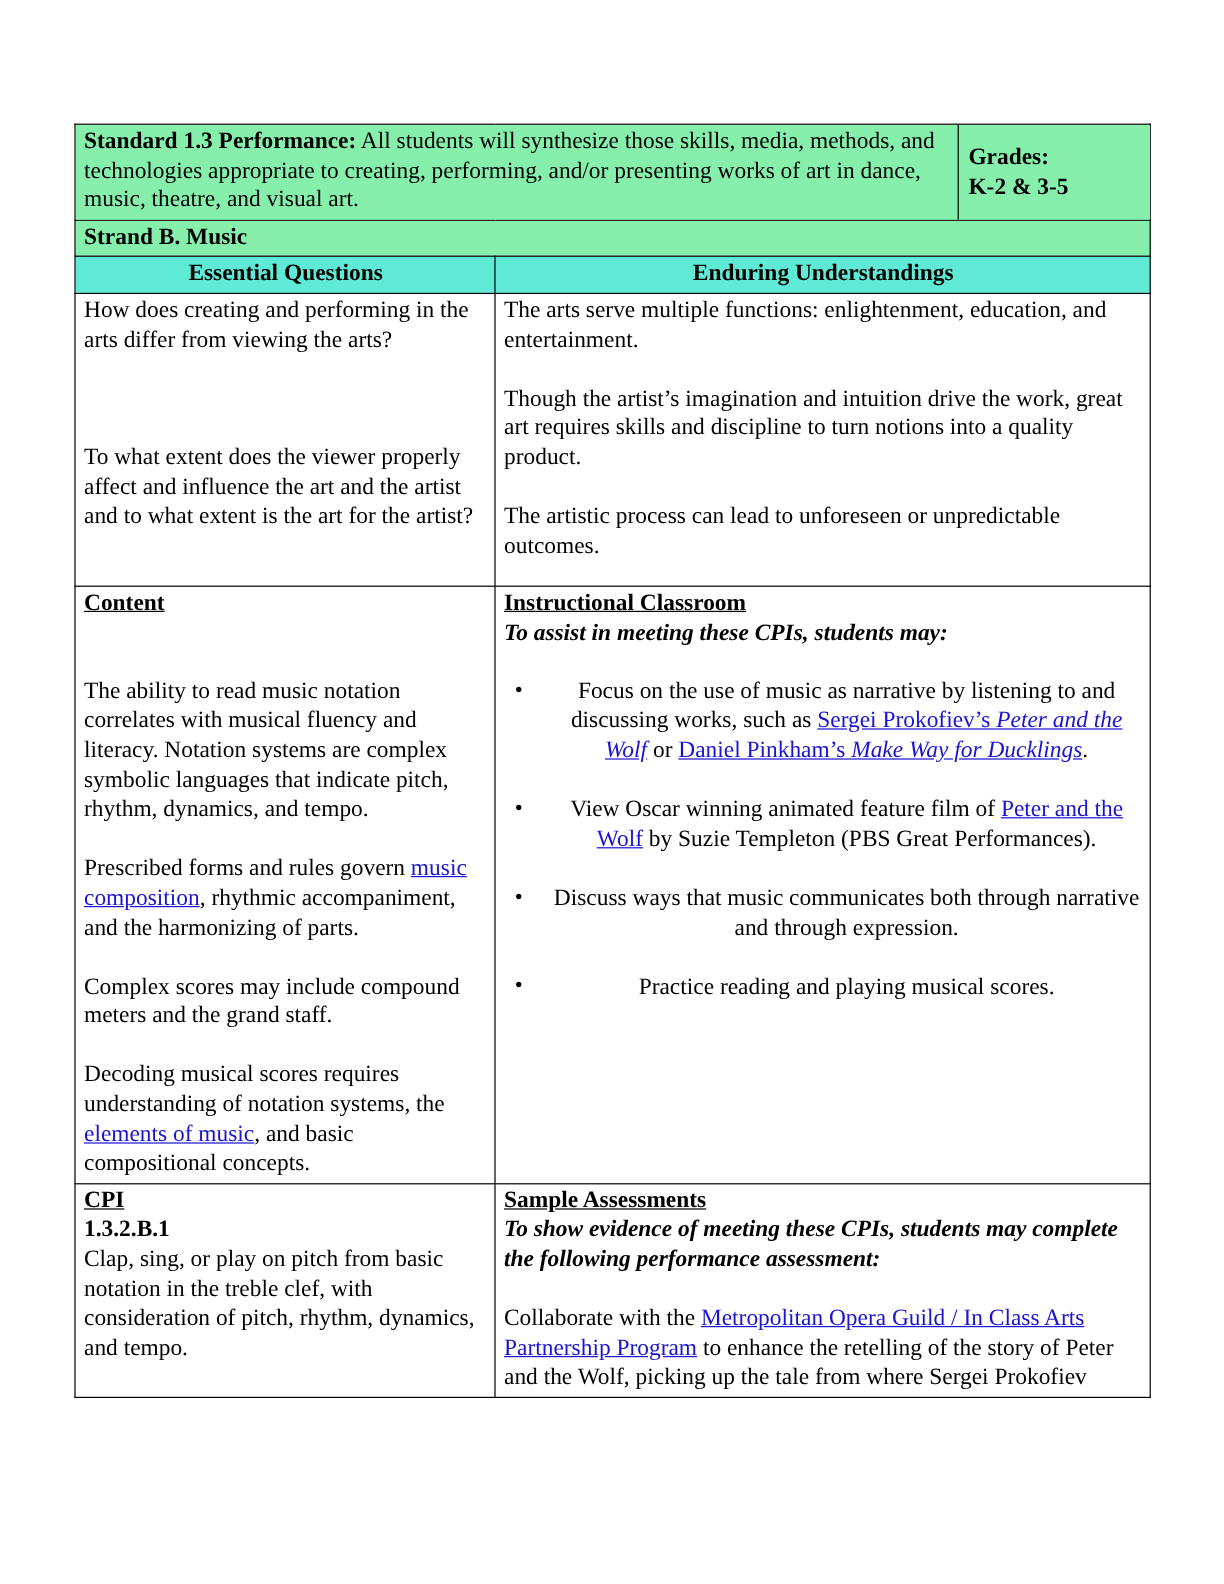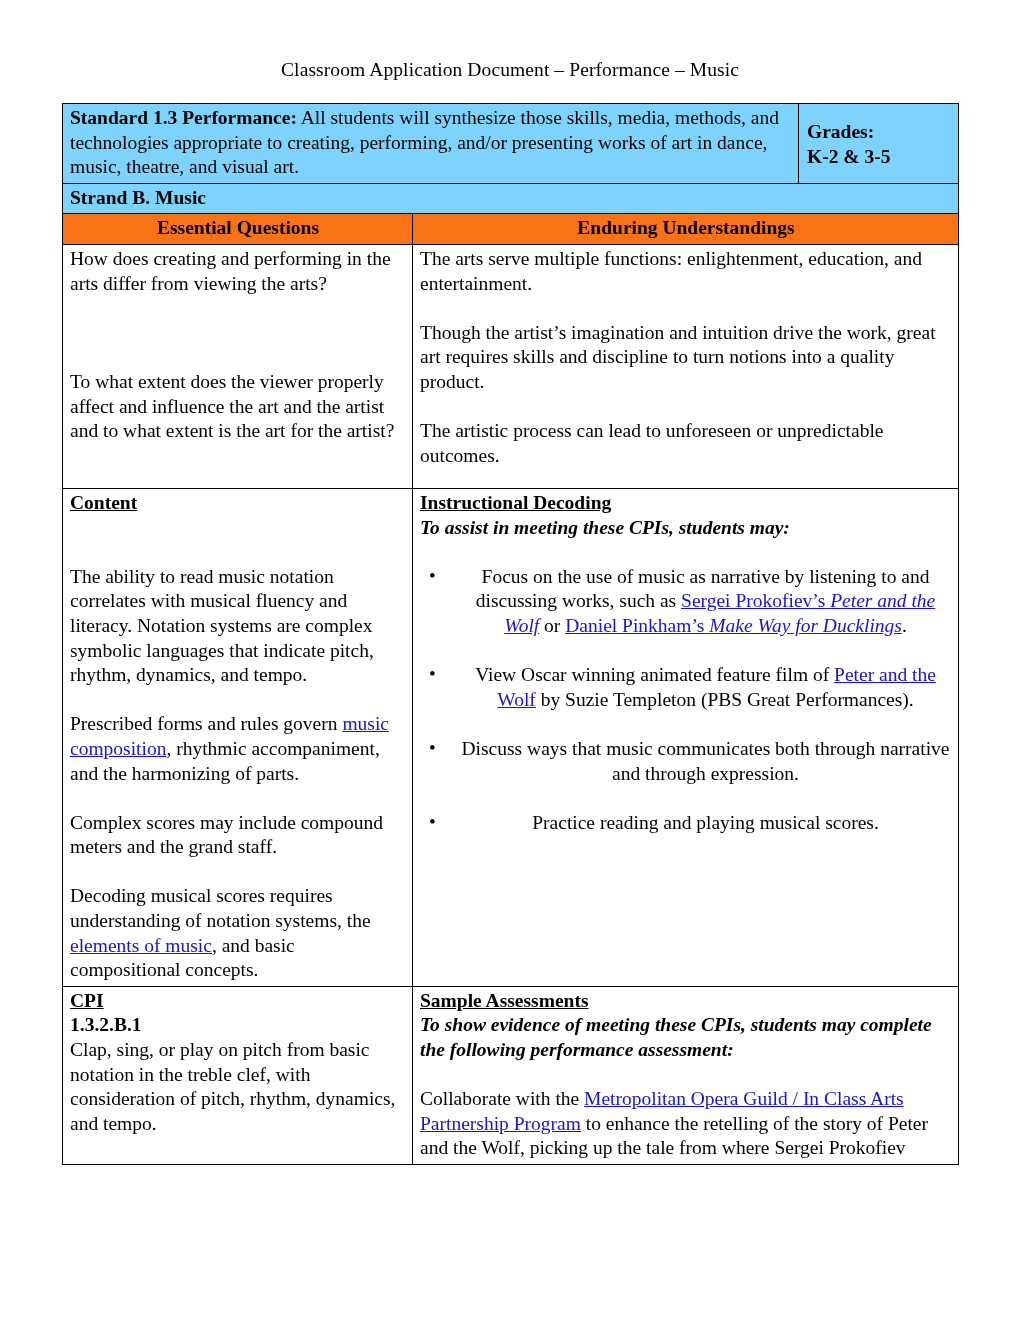--- a/index.html
+++ b/index.html
@@ -49,23 +49,23 @@
     padding: 2px 6px 3px 7px;
     font-size: 19.5px;
     line-height: 24.6px;
   }
 
   
   .col-left   { width: 350px; }
   .col-right  { width: 546px; }
 
   
-  .bg-khaki  { background: #7dd3fc; }
+  .bg-khaki  { background: #86efac; }
   .bg-khaki2 { background: #dcd7c3; }
-  .bg-cream  { background: #f97316; }
+  .bg-cream  { background: #5eead4; }
 
   .ctr  { text-align: center; }
   .bold { font-weight: bold; }
   .bu   { font-weight: bold; text-decoration: underline; }
   .bi   { font-weight: bold; font-style: italic; }
 
   .link {
     color: #1a13d2;
     text-decoration: underline;
   }
@@ -113,21 +113,20 @@
 
   .eq-cell  { height: 238px; }
 
   .hdr-row td { padding-top: 1px; padding-bottom: 2px; }
 </style>
 </head>
 <body>
 
 <div class="page">
 
-  <div class="doc-title">Classroom Application Document – Performance – Music</div>
 
   <table class="main">
     <colgroup>
       <col class="col-left">
       <col class="col-right">
     </colgroup>
 
     <tbody>
         <tr>
       <td colspan="2" class="bg-khaki" style="padding-right:0; position:relative;">
@@ -178,21 +177,21 @@
         <p class="blk">The ability to read music notation correlates with musical fluency and literacy. Notation systems are complex symbolic languages that indicate pitch, rhythm, dynamics, and tempo.</p>
         <p class="gap"></p>
         <p class="blk"><span>Prescribed forms and rules govern </span><span class="link">music composition</span><span>, rhythmic accompaniment, and the harmonizing of parts.</span></p>
         <p class="gap"></p>
         <p class="blk">Complex scores may include compound meters and the grand staff.</p>
         <p class="gap"></p>
         <p class="blk"><span>Decoding musical scores requires understanding of notation systems, the </span><span class="link">elements of music</span><span>, and basic compositional concepts.</span></p>
       </td>
 
       <td class="tall-right">
-        <p class="blk bu">Instructional Decoding</p>
+        <p class="blk bu">Instructional Classroom</p>
         <p class="blk bi">To assist in meeting these CPIs, students may:</p>
         <p class="gap"></p>
         <ul class="bullets">
           <li><span>Focus on the use of music as narrative by listening to and discussing works, such as </span><span class="link">Sergei Prokofiev’s </span><span class="link-i">Peter and the Wolf</span><span> or </span><span class="link">Daniel Pinkham’s </span><span class="link-i">Make Way for Ducklings</span><span>.</span></li>
           <li><span>View Oscar winning animated feature film of </span><span class="link">Peter and the Wolf</span><span> by Suzie Templeton (PBS Great Performances).</span></li>
           <li><span>Discuss ways that music communicates both through narrative and through expression.</span></li>
           <li><span>Practice reading and playing musical scores.</span></li>
         </ul>
       </td>
     </tr>

